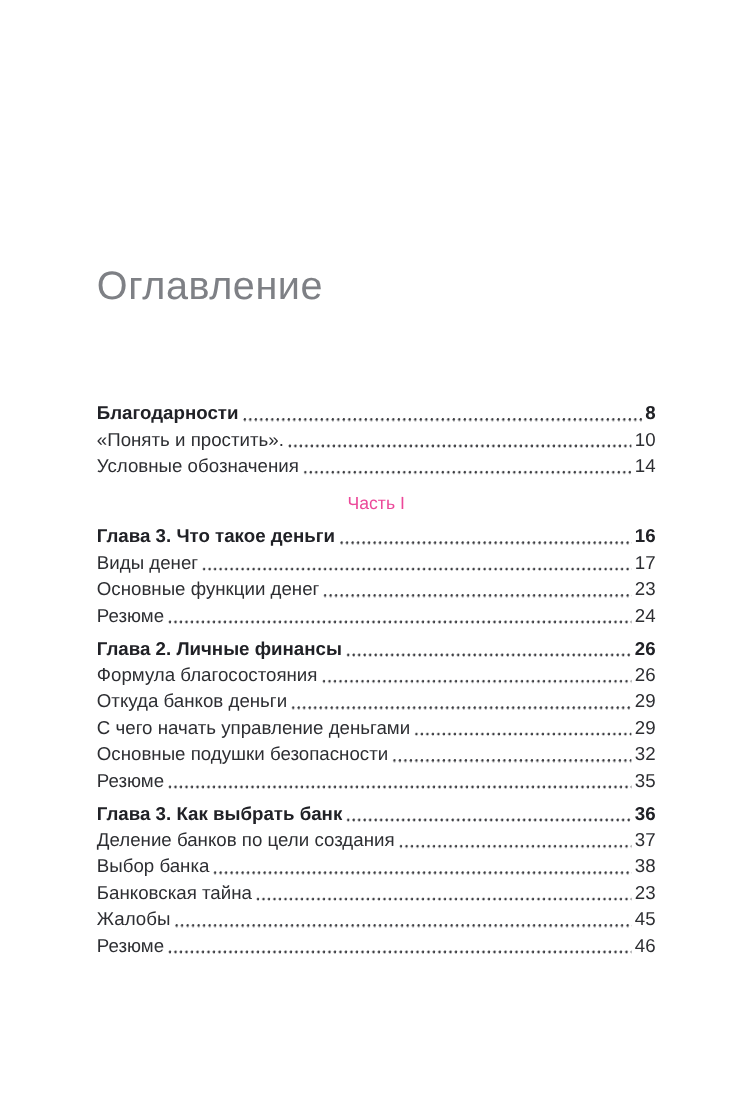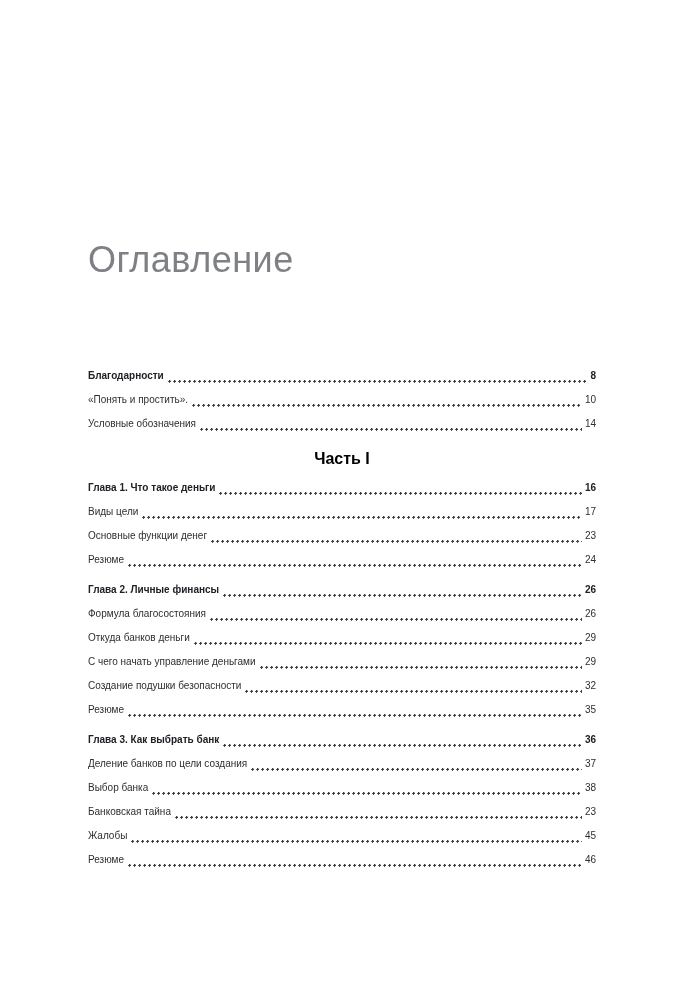--- a/index.html
+++ b/index.html
@@ -21,21 +21,21 @@
     line-height: 40px;
     font-weight: 400;
     color: #7e8085;
     letter-spacing: 0.5px;
     margin-bottom: 84px;
   }
   .toc { width: 100%; }
   .entry {
     display: flex;
     align-items: flex-end;
-    font-size: 10px;
+    font-size: 17px;
     line-height: 24px;
     color: #2d2e32;
   }
   .entry.bold {
     font-weight: 700;
     color: #202126;
     margin-top: 6px;
   }
   .toc > .group:first-child .entry.bold:first-child { margin-top: 0; }
   .entry .label { white-space: nowrap; }
@@ -45,24 +45,24 @@
     height: 3px;
     align-self: flex-end;
     margin: 0 3px 5px 4px;
     background-image: radial-gradient(circle at 1.6px 1.4px, #3a3b3f 1.05px, rgba(0,0,0,0) 1.4px);
     background-size: 5px 3px;
     background-repeat: repeat-x;
     background-position: 0 0;
   }
   .part-heading {
     text-align: center;
-    font-weight: 700;
+    font-weight: 400;
     font-size: 16px;
     line-height: 22px;
-    color: #000000;
+    color: #ec4899;
     margin-top: 12px;
     margin-bottom: 6px;
   }
 </style>
 </head>
 <body>
 
 <div class="page">
   <h1 class="title">Оглавление</h1>
   <div class="toc" id="toc">
@@ -81,26 +81,26 @@
           <span class="label">Условные обозначения</span>
           <span class="leader"></span>
           <span class="pagenum">14</span>
         </div>
       </div>
       <div class="group">
         <div class="part-heading">
           <div>Часть I</div>
         </div>
         <div class="entry bold">
-          <span class="label">Глава 1. Что такое деньги</span>
+          <span class="label">Глава 3. Что такое деньги</span>
           <span class="leader"></span>
           <span class="pagenum">16</span>
         </div>
         <div class="entry">
-          <span class="label">Виды цели</span>
+          <span class="label">Виды денег</span>
           <span class="leader"></span>
           <span class="pagenum">17</span>
         </div>
         <div class="entry">
           <span class="label">Основные функции денег</span>
           <span class="leader"></span>
           <span class="pagenum">23</span>
         </div>
         <div class="entry">
           <span class="label">Резюме</span>
@@ -123,21 +123,21 @@
           <span class="label">Откуда банков деньги</span>
           <span class="leader"></span>
           <span class="pagenum">29</span>
         </div>
         <div class="entry">
           <span class="label">С чего начать управление деньгами</span>
           <span class="leader"></span>
           <span class="pagenum">29</span>
         </div>
         <div class="entry">
-          <span class="label">Создание подушки безопасности</span>
+          <span class="label">Основные подушки безопасности</span>
           <span class="leader"></span>
           <span class="pagenum">32</span>
         </div>
         <div class="entry">
           <span class="label">Резюме</span>
           <span class="leader"></span>
           <span class="pagenum">35</span>
         </div>
       </div>
       <div class="group">

